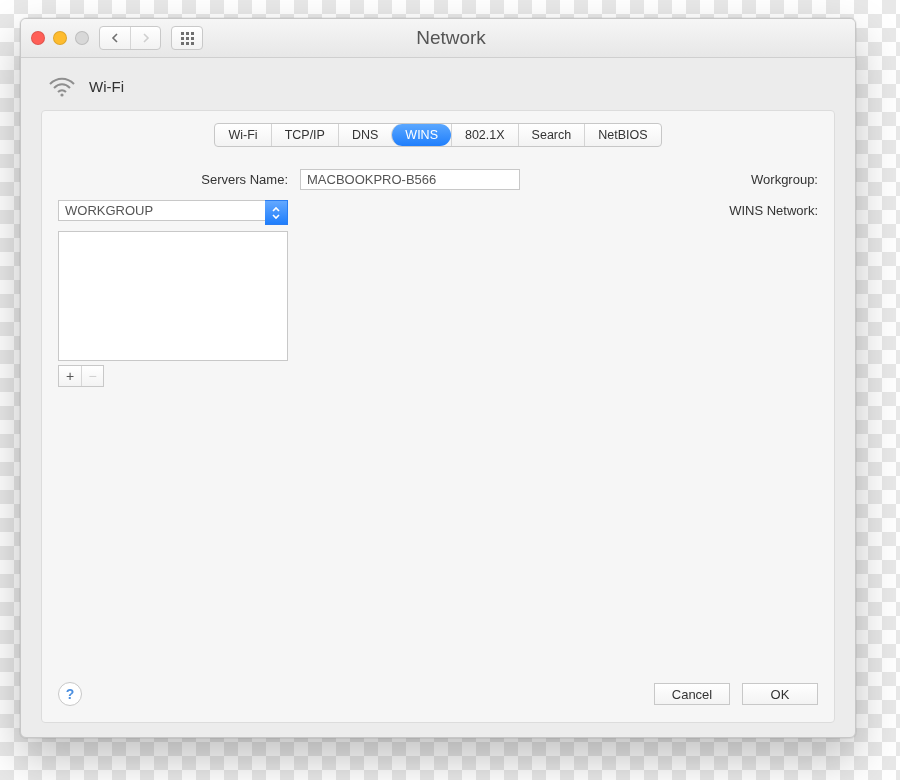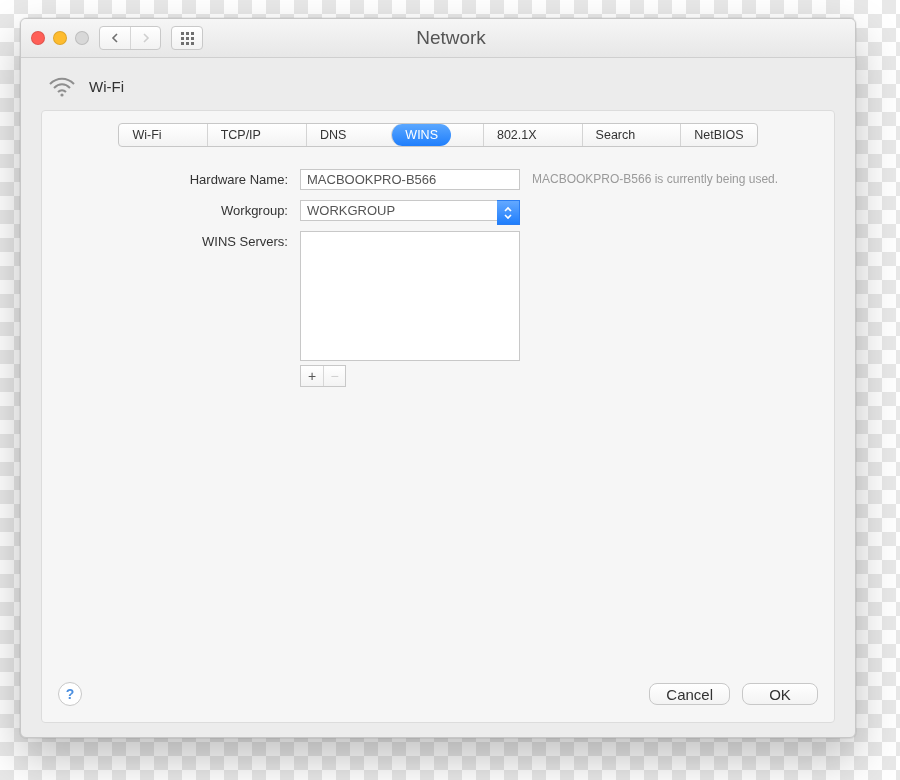--- a/index.html
+++ b/index.html
@@ -43,38 +43,38 @@
   
   .content{flex:1;padding:14px 20px 14px 20px;display:flex;flex-direction:column;}
   .header-row{display:flex;align-items:center;gap:12px;margin:2px 0 12px 6px;}
   .header-row h2{margin:0;font-weight:400;font-size:15px;color:#333;}
   .panel{
     flex:1;background:#f6f6f6;border:1px solid #dcdcdc;border-radius:4px;padding:12px 16px 16px 16px;
     display:flex;flex-direction:column;position:relative;
   }
   .tabs{display:flex;margin:0 auto 22px auto;border:1px solid #c7c7c7;border-radius:4px;overflow:hidden;background:linear-gradient(#ffffff,#f3f3f3);height:22px;}
   .tab{padding:0 13px;font-size:12.5px;line-height:22px;color:#333;border:none;background:transparent;}
-  .tab+.tab{border-left:1px solid #d4d4d4;margin-left:32px;}
+  .tab+.tab{border-left:1px solid #d4d4d4;}
   .tab.active{background:linear-gradient(#5aa7ff,#1f7efc);color:#fff;border-radius:11px;}
   
   .form{display:grid;grid-template-columns:230px 220px 1fr;column-gap:12px;row-gap:10px;align-items:start;}
   .lbl{justify-self:end;text-align:right;padding-top:3px;color:#333;white-space:nowrap;}
   .textfield{height:21px;border:1px solid #c8c8c8;background:#fff;padding:0 6px;font-size:13px;color:#555;width:100%;box-sizing:border-box;}
   .combobox{position:relative;}
   .combobox input{padding-right:28px;}
   .combo-btn{position:absolute;right:0;top:0;height:23px;width:22px;background:linear-gradient(#63a8ff,#1f7efc);border:1px solid #2a7df2;border-left:none;display:flex;align-items:center;justify-content:center;border-radius:0;}
   .hint{color:#9a9a9a;font-size:12px;line-height:1.35;padding-top:2px;}
   .servers-list{height:130px;border:1px solid #c8c8c8;background:#fff;box-sizing:border-box;}
   .addremove{height:20px;border:1px solid #c8c8c8;background:linear-gradient(#ffffff,#f3f3f3);display:inline-flex;margin-top:4px;}
   .addremove button{width:22px;height:20px;border:none;background:transparent;display:flex;align-items:center;justify-content:center;font-size:14px;color:#555;}
   .addremove button+button{border-left:1px solid #d7d7d7;color:#cfcfcf;}
   .footer{display:flex;align-items:center;gap:12px;margin-top:auto;padding-top:14px;}
   .help{width:22px;height:22px;border-radius:50%;border:1px solid #c8c8c8;background:#fff;color:#4b8fe0;font-weight:600;font-size:14px;display:flex;align-items:center;justify-content:center;}
   .spacer{flex:1;}
-  .btn{height:22px;min-width:76px;padding:0 16px;border:1px solid #c8c8c8;border-radius:8px;background:linear-gradient(#ffffff,#f3f3f3);font-size:15px;color:#333;}
+  .btn{height:22px;min-width:76px;padding:0 16px;border:1px solid #c8c8c8;border-radius:0;background:linear-gradient(#ffffff,#f3f3f3);font-size:13px;color:#333;}
   svg{display:block;}
 </style>
 </head>
 <body>
 
 <div class="window">
 
   <div class="titlebar">
     <div class="traffic">
       <div class="t-btn t-close"></div>
@@ -128,36 +128,35 @@
         <button class="tab">TCP/IP</button>
         <button class="tab">DNS</button>
         <button class="tab active">WINS</button>
         <button class="tab">802.1X</button>
         <button class="tab">Search</button>
         <button class="tab">NetBIOS</button>
       </div>
 
       <div class="form">
 
-        <div class="lbl">Hardware Name:</div>
+        <div class="lbl">Servers Name:</div>
         <input class="textfield" type="text" value="MACBOOKPRO-B566" style="">
-        <div class="hint">MACBOOKPRO-B566 is currently being used.</div>
 
         <div class="lbl">Workgroup:</div>
         <div class="combobox">
           <input class="textfield" type="text" value="WORKGROUP" style="">
           <div class="combo-btn">
             <svg width="10" height="14" viewBox="0 0 10 14">
                 <path d="M2 5l3-3 3 3M2 9l3 3 3-3" fill="none" stroke="#fff" stroke-width="1.6"></path>
               </svg>
           </div>
         </div>
         <div></div>
 
-        <div class="lbl">WINS Servers:</div>
+        <div class="lbl">WINS Network:</div>
         <div>
           <div class="servers-list"></div>
           <div class="addremove">
             <button>+</button>
             <button>−</button>
           </div>
         </div>
         <div></div>
 
       </div>

